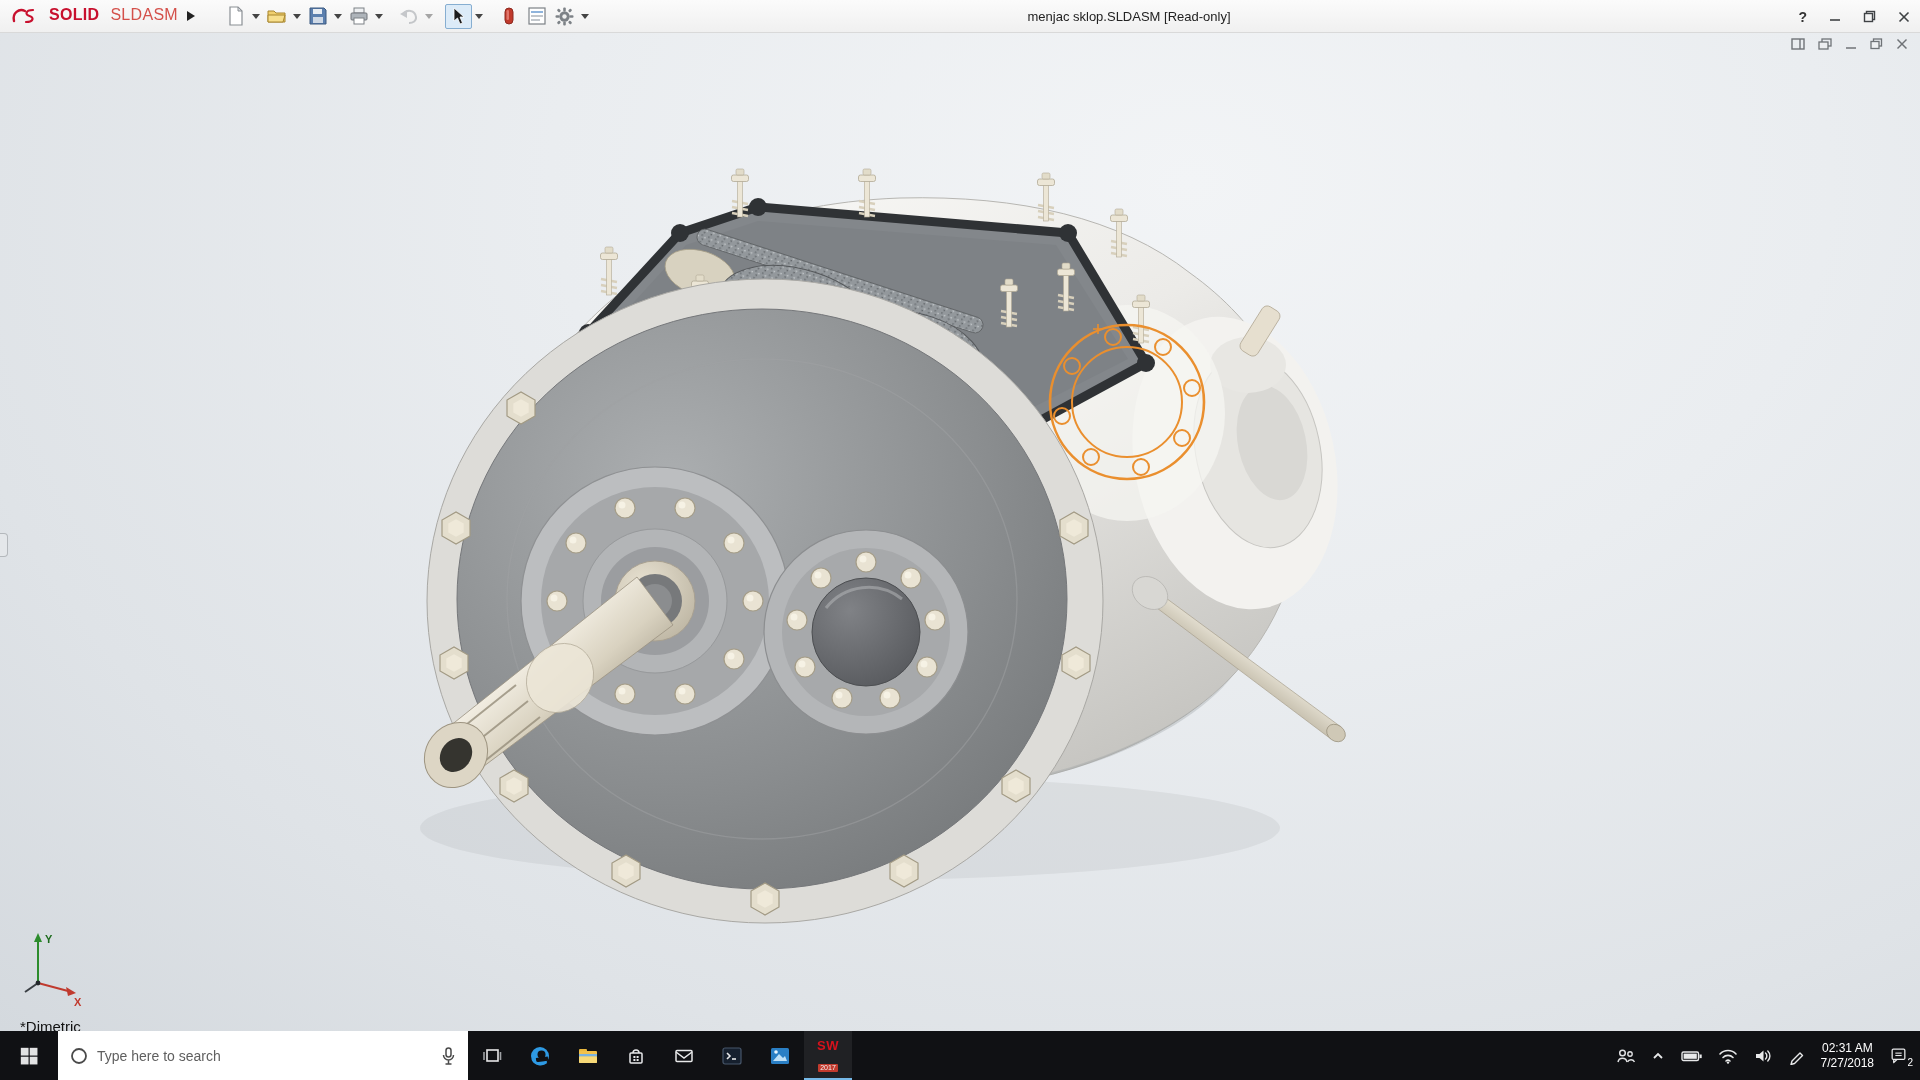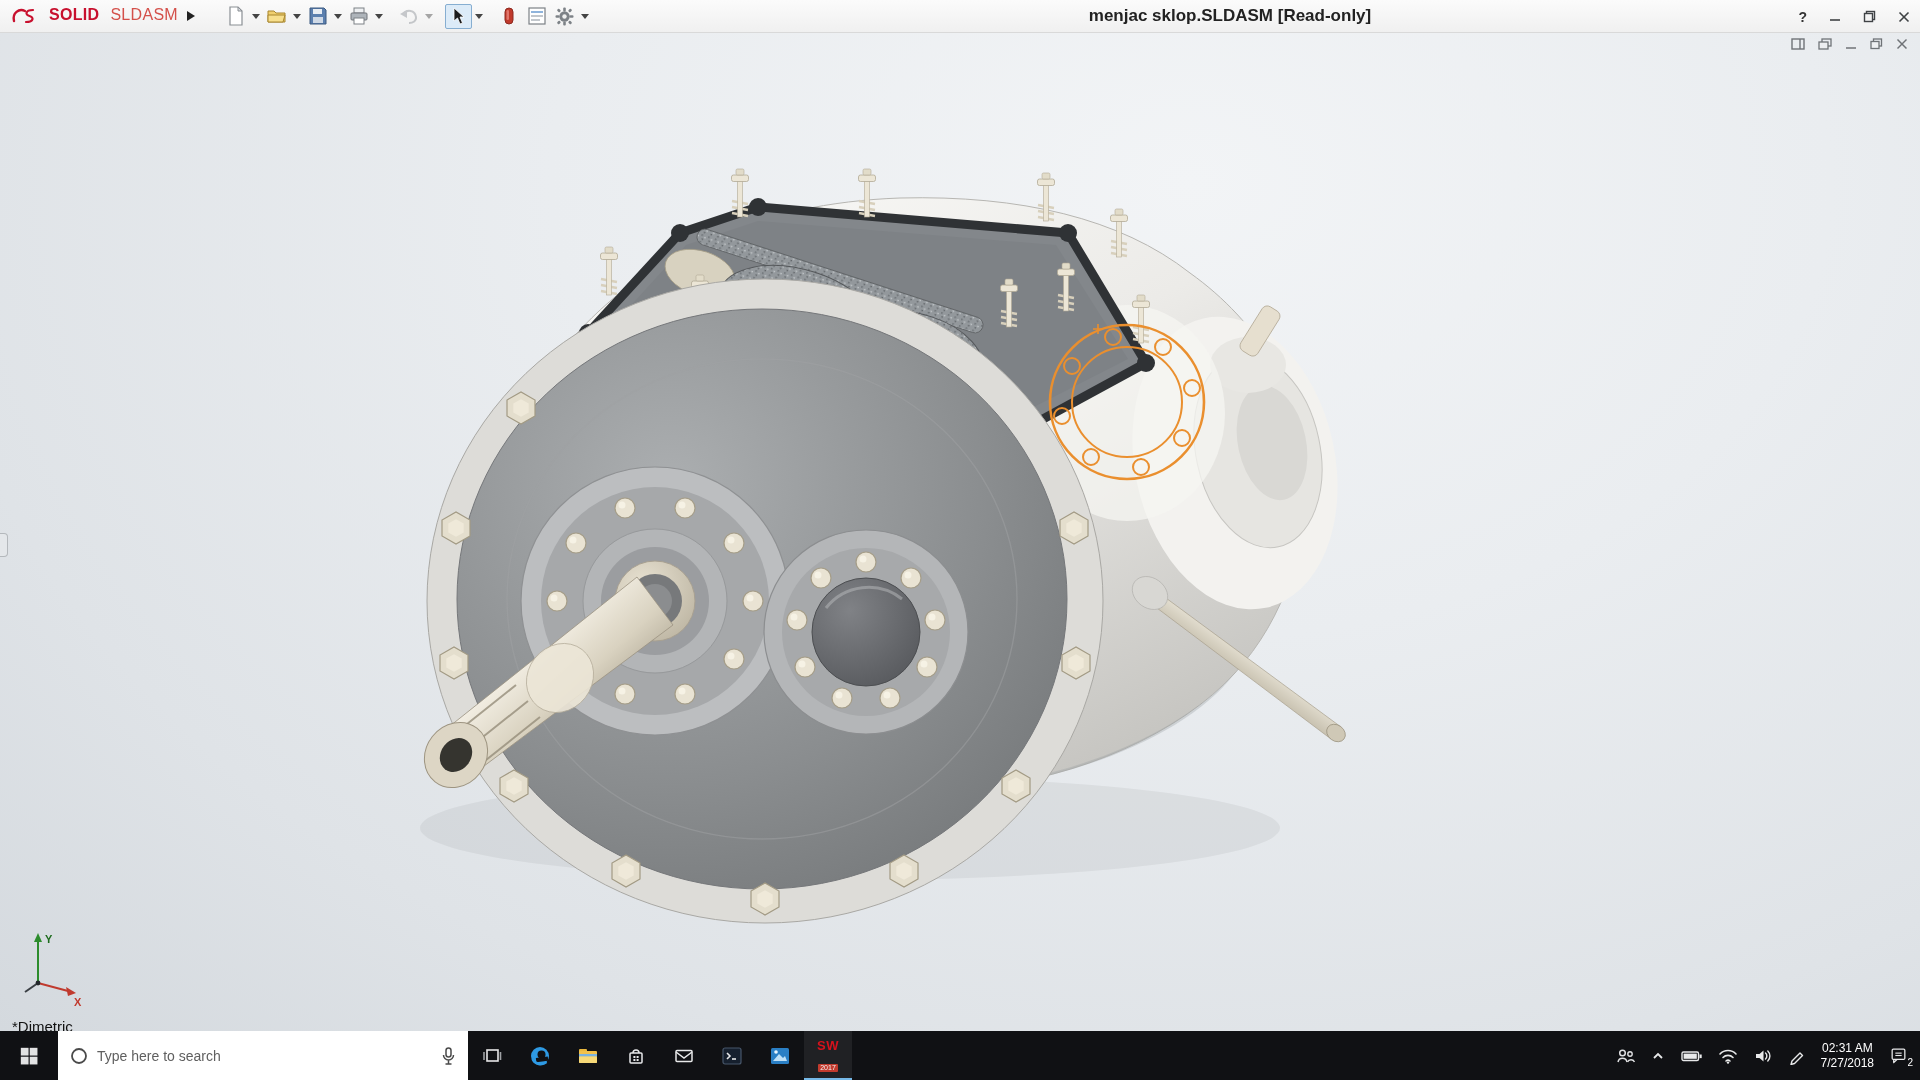--- a/index.html
+++ b/index.html
@@ -17,37 +17,37 @@
   .menu-expand { margin-left:8px; background:none; border:none; display:flex; align-items:center; cursor:pointer; }
   .qat { display:flex; align-items:center; margin-left:26px; gap:1px; }
   .tool { width:27px; height:25px; display:flex; align-items:center; justify-content:center;
     background:none; border:1px solid transparent; padding:0; cursor:pointer; }
   .tool.active { background:#dcebf8; border:1px solid #86aed1; border-radius:2px; }
   .tool.disabled { opacity:.45; }
   .dd { width:12px; height:25px; display:flex; align-items:center; justify-content:center;
     background:none; border:none; padding:0; cursor:pointer; }
   .dd.disabled { opacity:.45; }
   .qat .group-gap { width:8px; }
-  .tb-title { position:absolute; left:1230px; top:50%; transform:translate(-50%,-50%);
-    font-size:17px; color:#222; white-space:nowrap;font-weight:bold; }
+  .tb-title { position:absolute; left:1129px; top:50%; transform:translate(-50%,-50%);
+    font-size:13px; color:#222; white-space:nowrap; }
   .tb-right { position:absolute; right:10px; top:0; height:33px; display:flex; align-items:center; gap:22px; }
   .win-btn { background:none; border:none; display:flex; align-items:center; cursor:pointer; }
   .help-btn { font-size:14px; color:#333; font-weight:700; }
 
   
   .viewport { position:absolute; top:33px; left:0; width:1920px; height:998px; overflow:hidden;
     background:radial-gradient(ellipse at 62% 15%, #f2f4f6 0%, #eaedf0 38%, #dfe3e7 75%, #d4d9de 100%); }
   .scene { position:absolute; left:0; top:0; width:1920px; height:998px; }
   .doc-controls { position:absolute; top:5px; right:12px; display:flex; gap:13px; align-items:center; }
   .doc-btn { background:none; border:none; display:flex; cursor:pointer; }
   .left-tab { position:absolute; left:0; top:500px; width:8px; height:24px; background:#e4e7ea;
     border:1px solid #b4b8bc; border-left:none; border-radius:0 4px 4px 0; cursor:pointer; }
   .triad { position:absolute; left:16px; bottom:22px; }
   .triad text { font-size:11px; font-weight:700; }
-  .orientation { position:absolute; left:12px; bottom:-4px; font-size:15px; color:#111; }
+  .orientation { position:absolute; left:20px; bottom:-4px; font-size:15px; color:#111; }
 
   
   .taskbar { position:absolute; left:0; bottom:0; width:1920px; height:49px; background:#101114;
     display:flex; align-items:stretch; z-index:40;justify-content:center; }
   .start { width:58px; background:none; border:none; display:flex; align-items:center; justify-content:center; cursor:pointer; }
   .search { width:410px; background:#ffffff; display:flex; align-items:center; padding:0 12px; gap:9px; }
   .search input { border:none; outline:none; flex:1; font-size:14px; font-family:inherit; color:#222; background:transparent; }
   .search input::placeholder { color:#5f5f5f; }
   .tb-app { width:48px; display:flex; align-items:center; justify-content:center; position:relative;
     background:none; border:none; cursor:pointer; }

